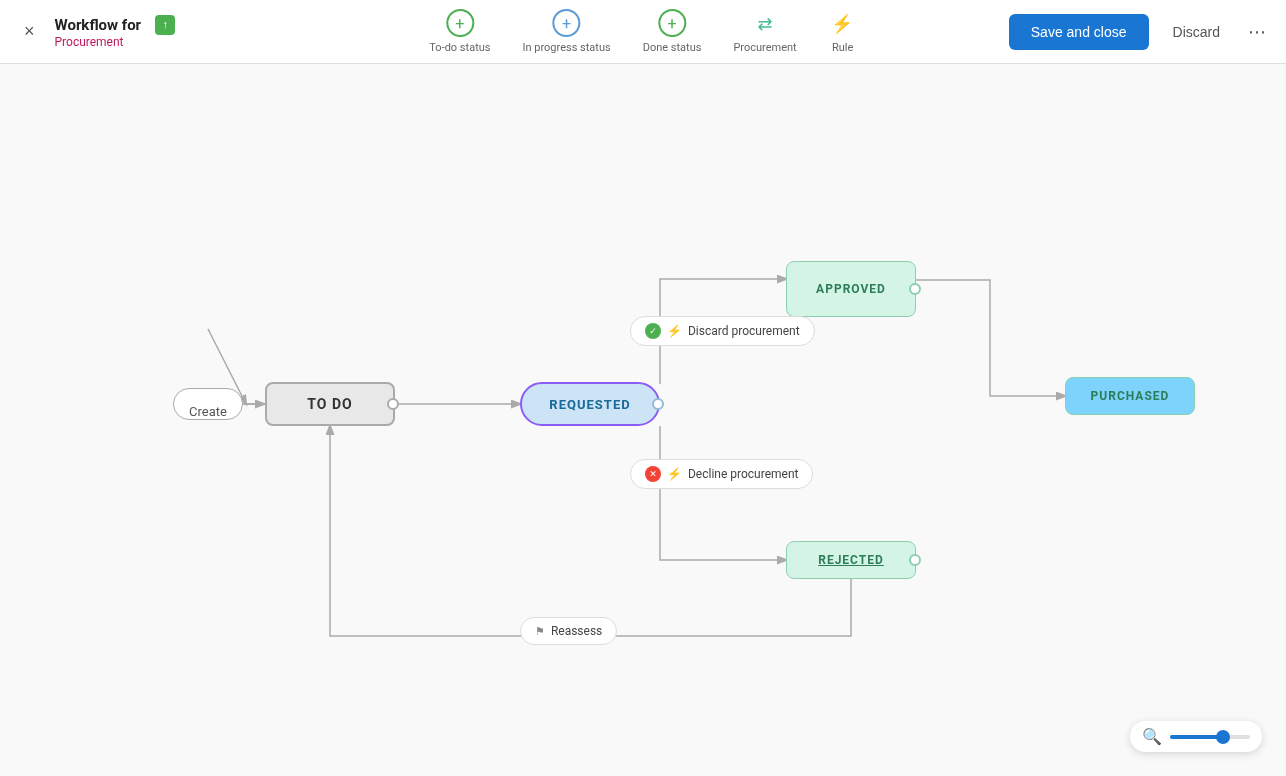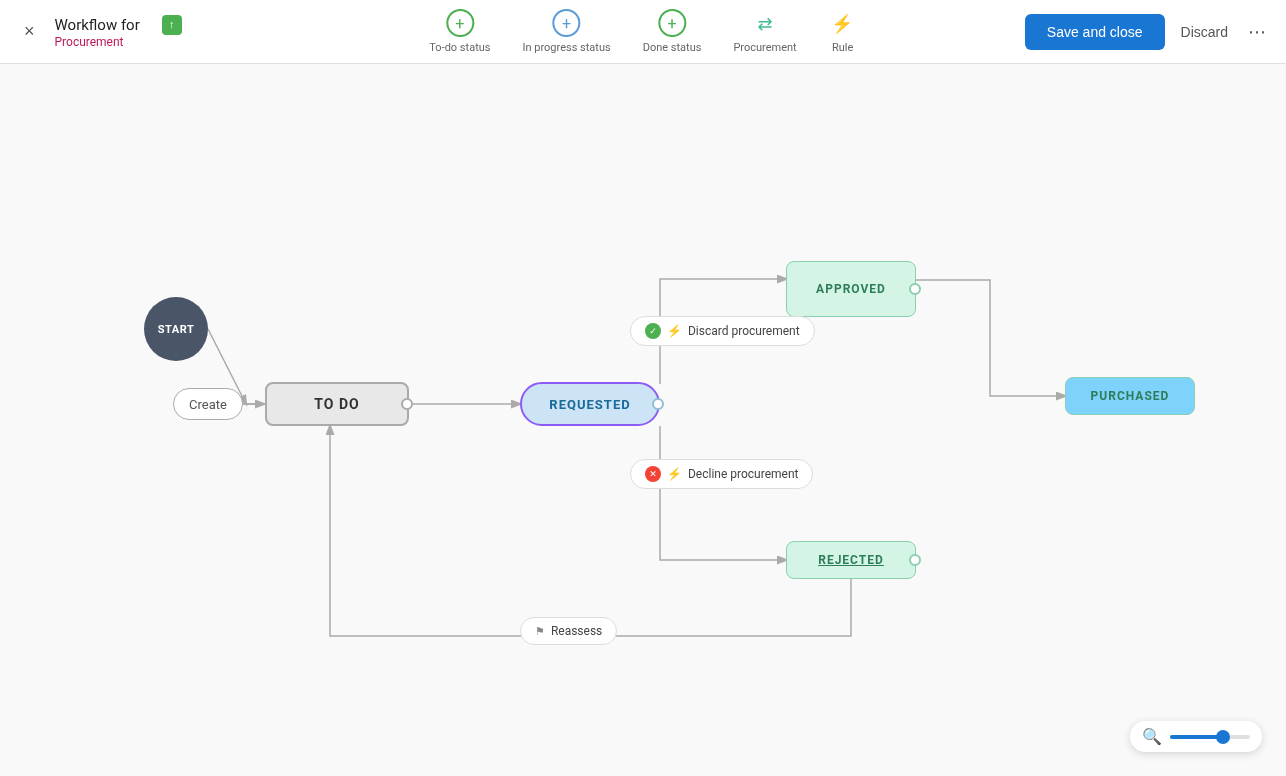--- a/index.html
+++ b/index.html
@@ -24,22 +24,22 @@
       padding: 4px 8px;
     }
     .workflow-title-area {
       display: flex;
       flex-direction: column;
       margin-right: auto;
     }
     .workflow-title {
       display: flex;
       align-items: center;
-      gap: 22px;
-      font-weight: 400;
+      gap: 14px;
+      font-weight: 700;
       font-size: 15px;
       color: #222;
     }
     .workflow-subtitle {
       font-size: 12px;
       color: #be185d;
     }
     .upload-icon {
       width: 20px;
       height: 20px;
@@ -92,21 +92,21 @@
       font-size: 18px;
     }
     .toolbar-item span.label {
       font-size: 11px;
       color: #666;
       white-space: nowrap;
     }
     .toolbar-right {
       display: flex;
       align-items: center;
-      gap: 8px;
+      gap: 16px;
       margin-left: auto;
     }
     .btn-save {
       background: #1976d2;
       color: white;
       border: none;
       border-radius: 6px;
       padding: 10px 22px;
       font-size: 14px;
       font-weight: 500;
@@ -171,24 +171,25 @@
     .node-create {
       width: 70px;
       height: 32px;
       border-radius: 16px;
       border: 1.5px solid #aaa;
       background: white;
       color: #555;
       font-size: 13px;
       top: 324px;
       left: 173px;
+      align-items: flex-end;
     }
 
     .node-todo {
-      width: 144px;
+      width: 130px;
       height: 44px;
       border-radius: 8px;
       border: 2px solid #aaa;
       background: #e8e8e8;
       color: #333;
       font-size: 14px;
       font-weight: 700;
       letter-spacing: 1px;
       top: 318px;
       left: 265px;
@@ -449,23 +450,20 @@
 
     <path d="M851 515 L851 572 L330 572 L330 362" stroke="#aaa" stroke-width="1.5" fill="none" marker-end="url(#arrow)"></path>
 
     <defs>
       <marker id="arrow" markerWidth="8" markerHeight="8" refX="6" refY="3" orient="auto">
         <path d="M0,0 L0,6 L8,3 z" fill="#aaa"></path>
       </marker>
     </defs>
   </svg>
 
-  <div class="node node-start">
-    <span>START</span>
-  </div>
 
   <div class="node node-create">
     <span>Create</span>
   </div>
 
   <div class="node node-todo">
     <span>TO DO</span>
     <div class="node-todo-dot"></div>
   </div>
 

